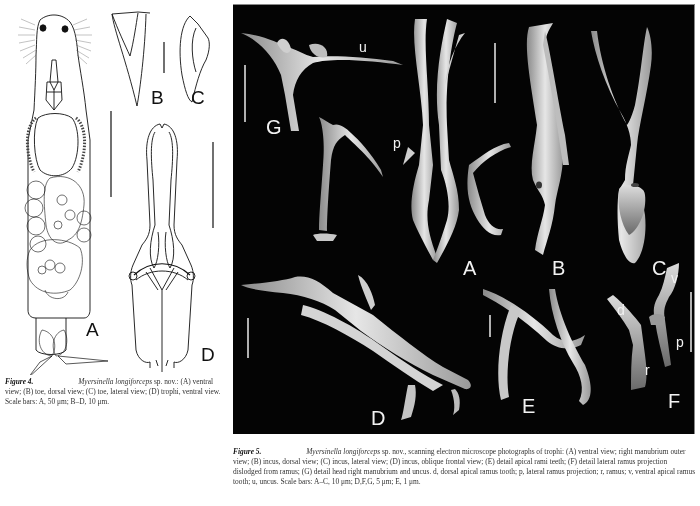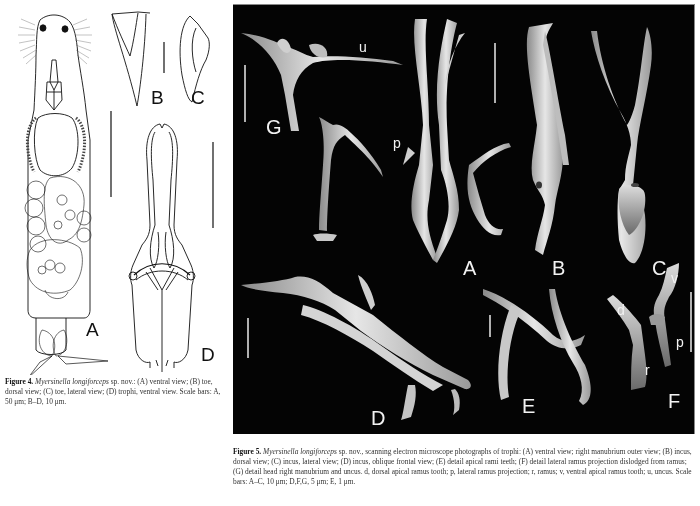--- a/index.html
+++ b/index.html
@@ -10,22 +10,22 @@
   .panel-label { position: absolute; font-family: "Liberation Sans", "DejaVu Sans", sans-serif;
                  font-size: 19px; color: #111; line-height: 1; }
   .sem { position: absolute; left: 233px; top: 4px; width: 461px; height: 429px; background: #040404;
          border-right: 1px solid #888; border-top: 1px solid #888; overflow: hidden; }
   .sem svg { position: absolute; left: 0; top: 0; }
   .sem-label { position: absolute; font-family: "Liberation Sans", "DejaVu Sans", sans-serif;
                color: #f2f2f2; line-height: 1; }
   .sem-label.big { font-size: 20px; }
   .sem-label.small { font-size: 14px; }
   .caption { position: absolute; font-size: 7.4px; line-height: 10px; color: #333; }
-  .caption b { font-weight: bold; color: #111; }
-  .caption i { font-style: italic; }
+  .caption b { font-weight: bold; color: #111; font-style: italic; }
+  .caption i { font-style: italic; margin-left: 43px; }
   .cap4 { left: 5px; top: 377px; width: 224px; }
   .cap5 { left: 233px; top: 447px; width: 464px; }
 </style>
 </head>
 <body>
 
 <div class="fig4">
   <svg width="232" height="375" viewBox="0 0 232 375">
     <g fill="none" stroke="#111" stroke-width="0.9">
 

